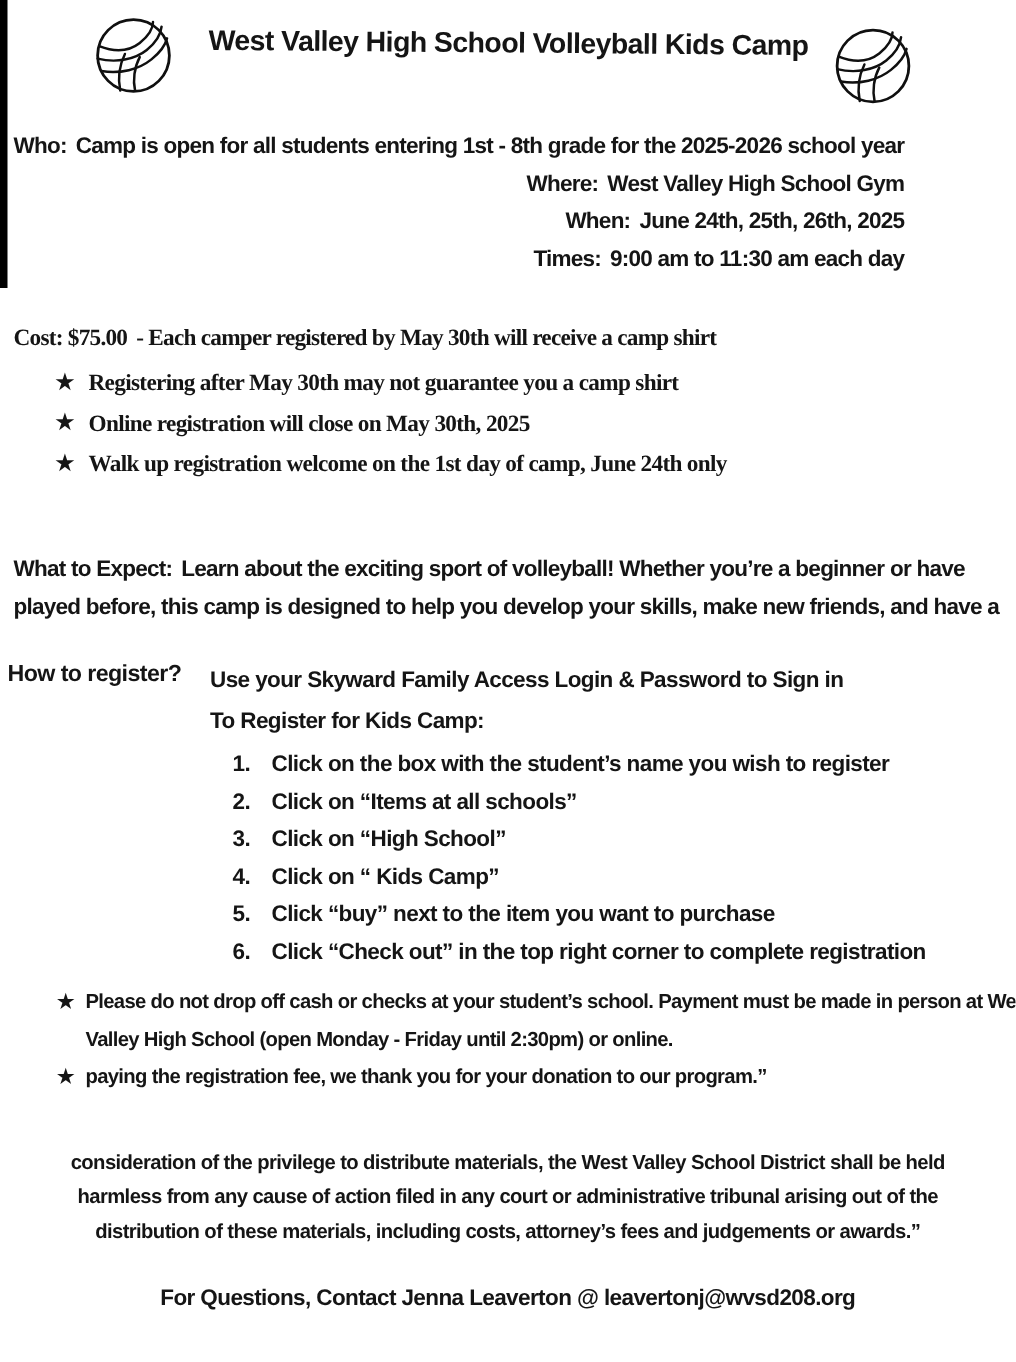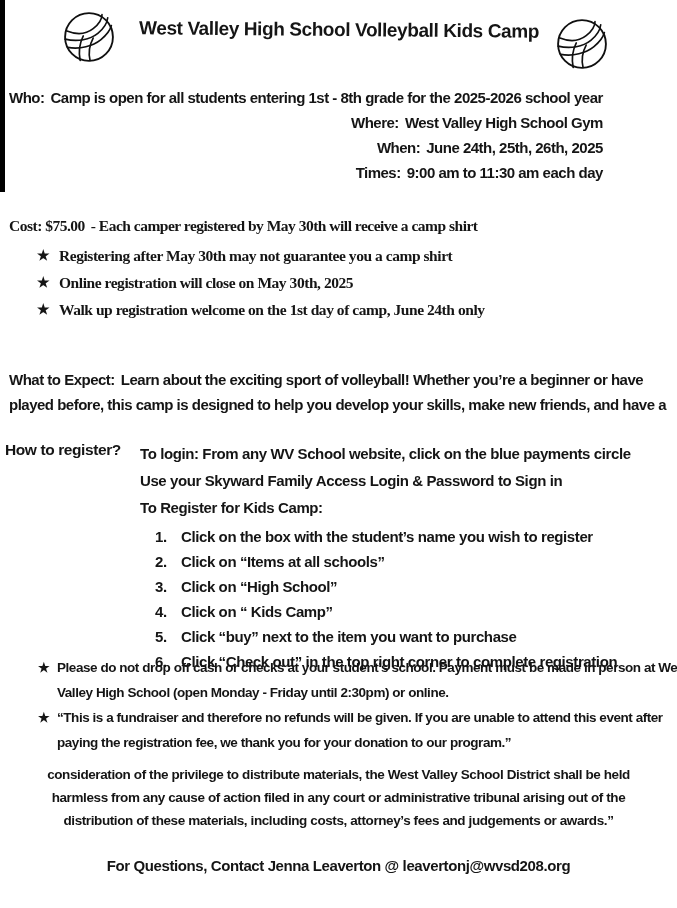--- a/index.html
+++ b/index.html
@@ -122,21 +122,20 @@
 <div class="expect">
   <div class="line">
     <span class="label">What to Expect:</span><span>Learn about the exciting sport of volleyball! Whether you’re a beginner or have</span>
   </div>
   <div class="line">played before, this camp is designed to help you develop your skills, make new friends, and have a</div>
 </div>
 
 <div class="register">
   <div class="register-label">How to register?</div>
   <div class="register-lines">
-    <div class="line">To login: From any WV School website, click on the blue payments circle</div>
     <div class="line">Use your Skyward Family Access Login &amp; Password to Sign in</div>
     <div class="line">To Register for Kids Camp:</div>
   </div>
   <ol class="steps">
     <li>
         <span>Click on the box with the student’s name you wish to register</span>
       </li>
     <li>
         <span>Click on “Items at all schools”</span>
       </li>
@@ -159,21 +158,20 @@
   <div class="note">
     <span class="star">★</span>
     <span class="note-lines">
       <span class="line" style="display:block">Please do not drop off cash or checks at your student’s school.  Payment must be made in person at West</span>
       <span class="line" style="display:block">Valley High School (open Monday - Friday until 2:30pm) or online.</span>
     </span>
   </div>
   <div class="note">
     <span class="star">★</span>
     <span class="note-lines">
-      <span class="line" style="display:block">“This is a fundraiser and therefore no refunds will be given.  If you are unable to attend this event after</span>
       <span class="line" style="display:block">paying the registration fee, we thank you for your donation to our program.”</span>
     </span>
   </div>
 </div>
 
 <div class="footer">
   <div class="line">consideration of the privilege to distribute materials, the West Valley School District shall be held</div>
   <div class="line">harmless from any cause of action filed in any court or administrative tribunal arising out of the</div>
   <div class="line">distribution of these materials, including costs, attorney’s fees and judgements or awards.”</div>
   <div class="contact">For Questions, Contact Jenna Leaverton @ leavertonj@wvsd208.org</div>

